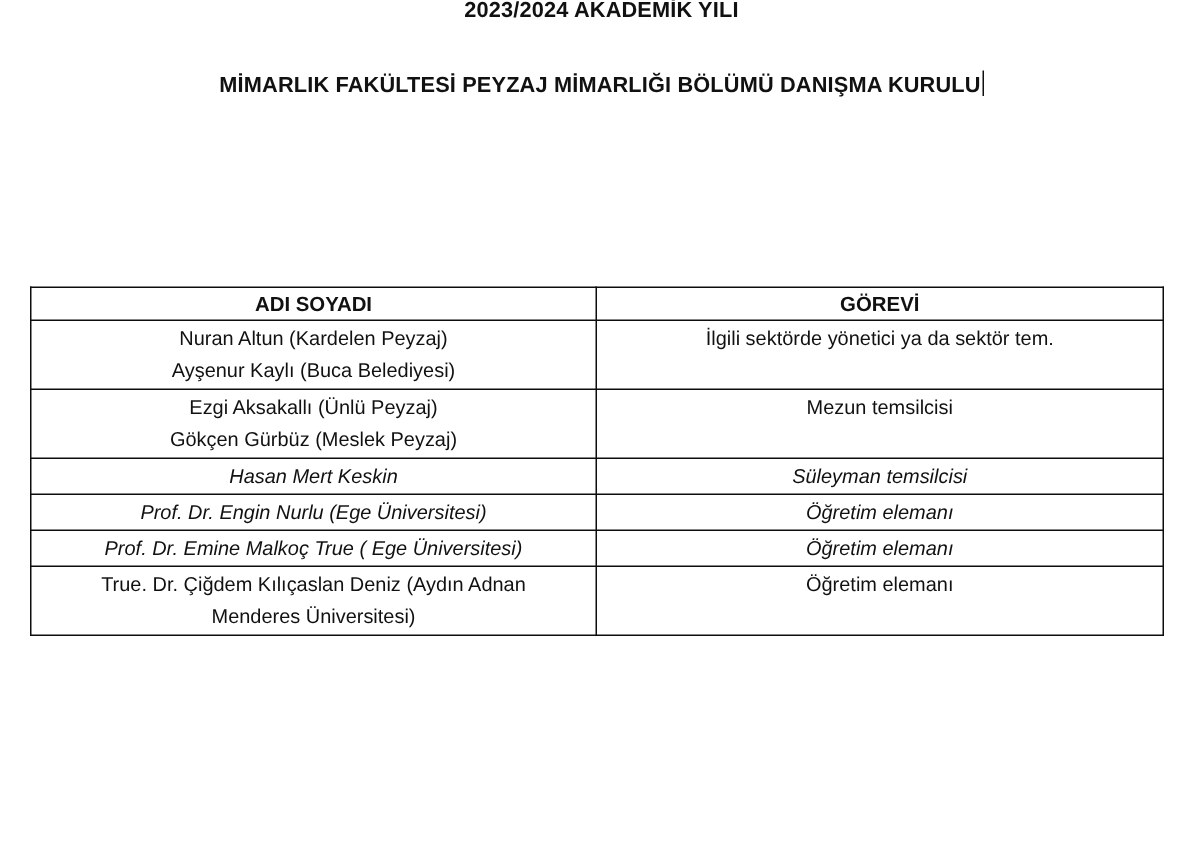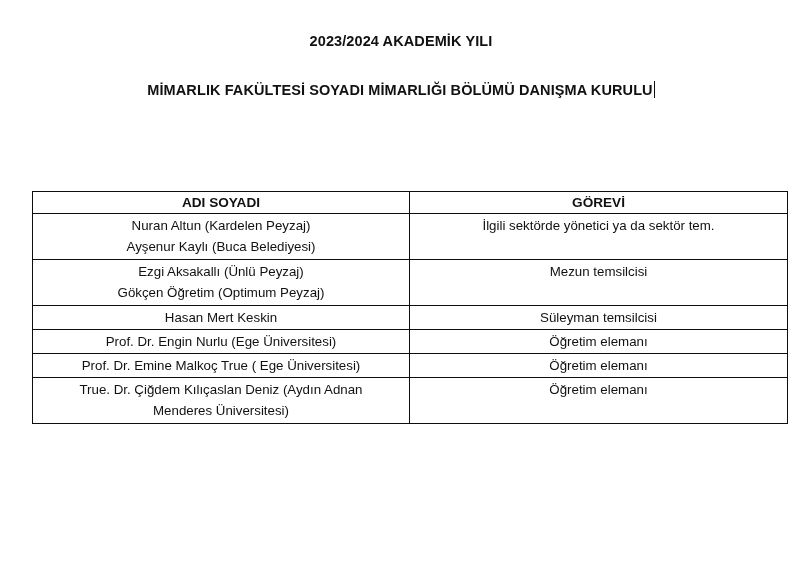--- a/index.html
+++ b/index.html
@@ -19,21 +19,20 @@
   .page {
     position: relative;
     width: 802px;
     height: 562px;
     background: #ffffff;
     box-sizing: border-box;
   }
 
   
   .headings {
-    padding-top: 34px;
   }
   .heading {
     text-align: center;
     font-weight: bold;
     font-size: 14.5px;
     letter-spacing: 0.1px;
     line-height: 1;
     color: #111111;
     white-space: nowrap;
   }
@@ -48,21 +47,21 @@
     width: 1px;
     height: 17px;
     background: #101010;
     vertical-align: -3px;
     margin-left: 1px;
   }
 
   
   .table-wrap {
     position: absolute;
-    left: 32px;
+    left: 20px;
     top: 191px;
     width: 755px;
   }
   table.council {
     border-collapse: collapse;
     width: 755px;
     table-layout: fixed;
     background: #ffffff;
   }
   table.council col.c-name { width: 377px; }
@@ -79,33 +78,33 @@
     color: #111111;
     word-wrap: break-word;
   }
   table.council th {
     font-weight: bold;
     font-size: 13.6px;
     height: 21px;
     vertical-align: middle;
     padding: 0 4px;
   }
-  table.council td.h1line { height: 21px; }
+  table.council td.h1line { height: 21px; font-style: italic; }
   table.council td.h2line { height: 43px; margin-left: 16px; }
 
   .cell-line { display: block; }
 </style>
 </head>
 <body>
 
 <div class="page">
 
   <div class="headings">
     <div class="heading h1">2023/2024 AKADEMİK YILI</div>
-    <div class="heading h3"><span>MİMARLIK FAKÜLTESİ SOYADI MİMARLIĞI BÖLÜMÜ DANIŞMA KURULU</span><span class="caret"></span></div>
+    <div class="heading h3"><span>MİMARLIK FAKÜLTESİ PEYZAJ MİMARLIĞI BÖLÜMÜ DANIŞMA KURULU</span><span class="caret"></span></div>
   </div>
 
   <div class="table-wrap">
     <table class="council">
       <colgroup>
         <col class="c-name">
         <col class="c-role">
       </colgroup>
       <thead>
         <tr>
@@ -119,21 +118,21 @@
               <span class="cell-line">Nuran Altun (Kardelen Peyzaj)</span>
               <span class="cell-line">Ayşenur Kaylı (Buca Belediyesi)</span>
             </td>
             <td class="h2line">
               <span class="cell-line">İlgili sektörde yönetici ya da sektör tem.</span>
             </td>
           </tr>
           <tr>
             <td class="h2line">
               <span class="cell-line">Ezgi Aksakallı (Ünlü Peyzaj)</span>
-              <span class="cell-line">Gökçen Öğretim (Optimum Peyzaj)</span>
+              <span class="cell-line">Gökçen Gürbüz (Meslek Peyzaj)</span>
             </td>
             <td class="h2line">
               <span class="cell-line">Mezun temsilcisi</span>
             </td>
           </tr>
           <tr>
             <td class="h1line">
               <span class="cell-line">Hasan Mert Keskin</span>
             </td>
             <td class="h1line">

